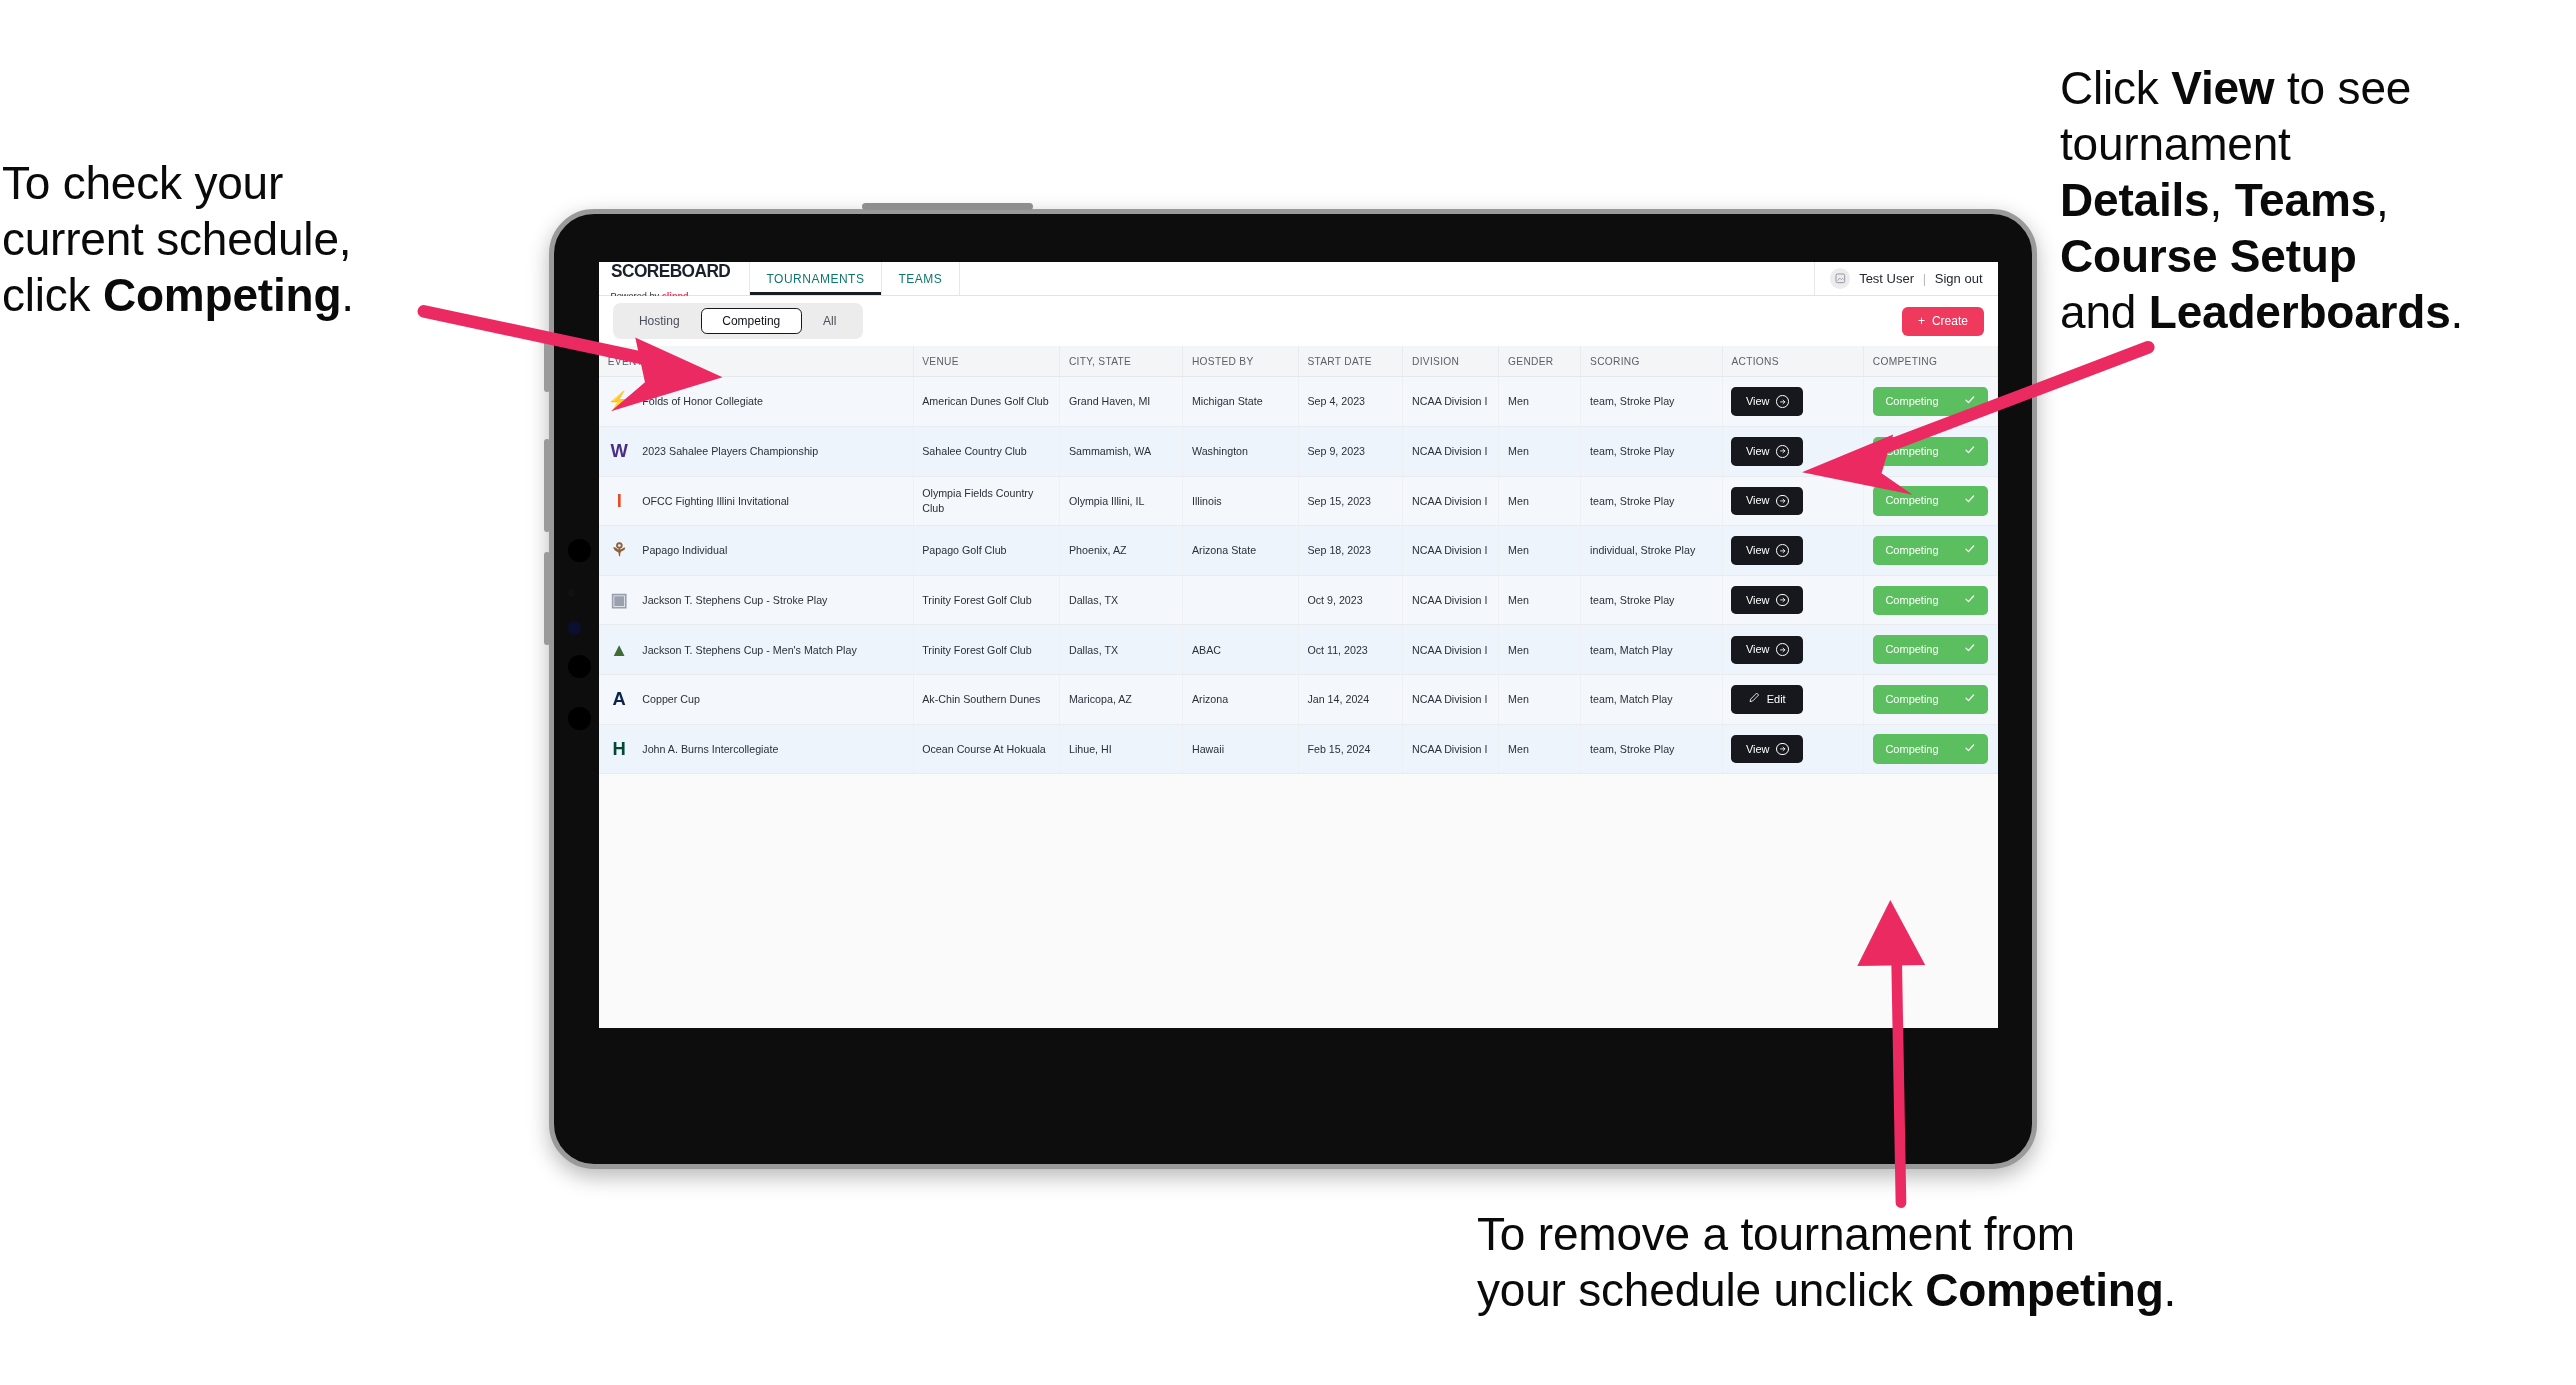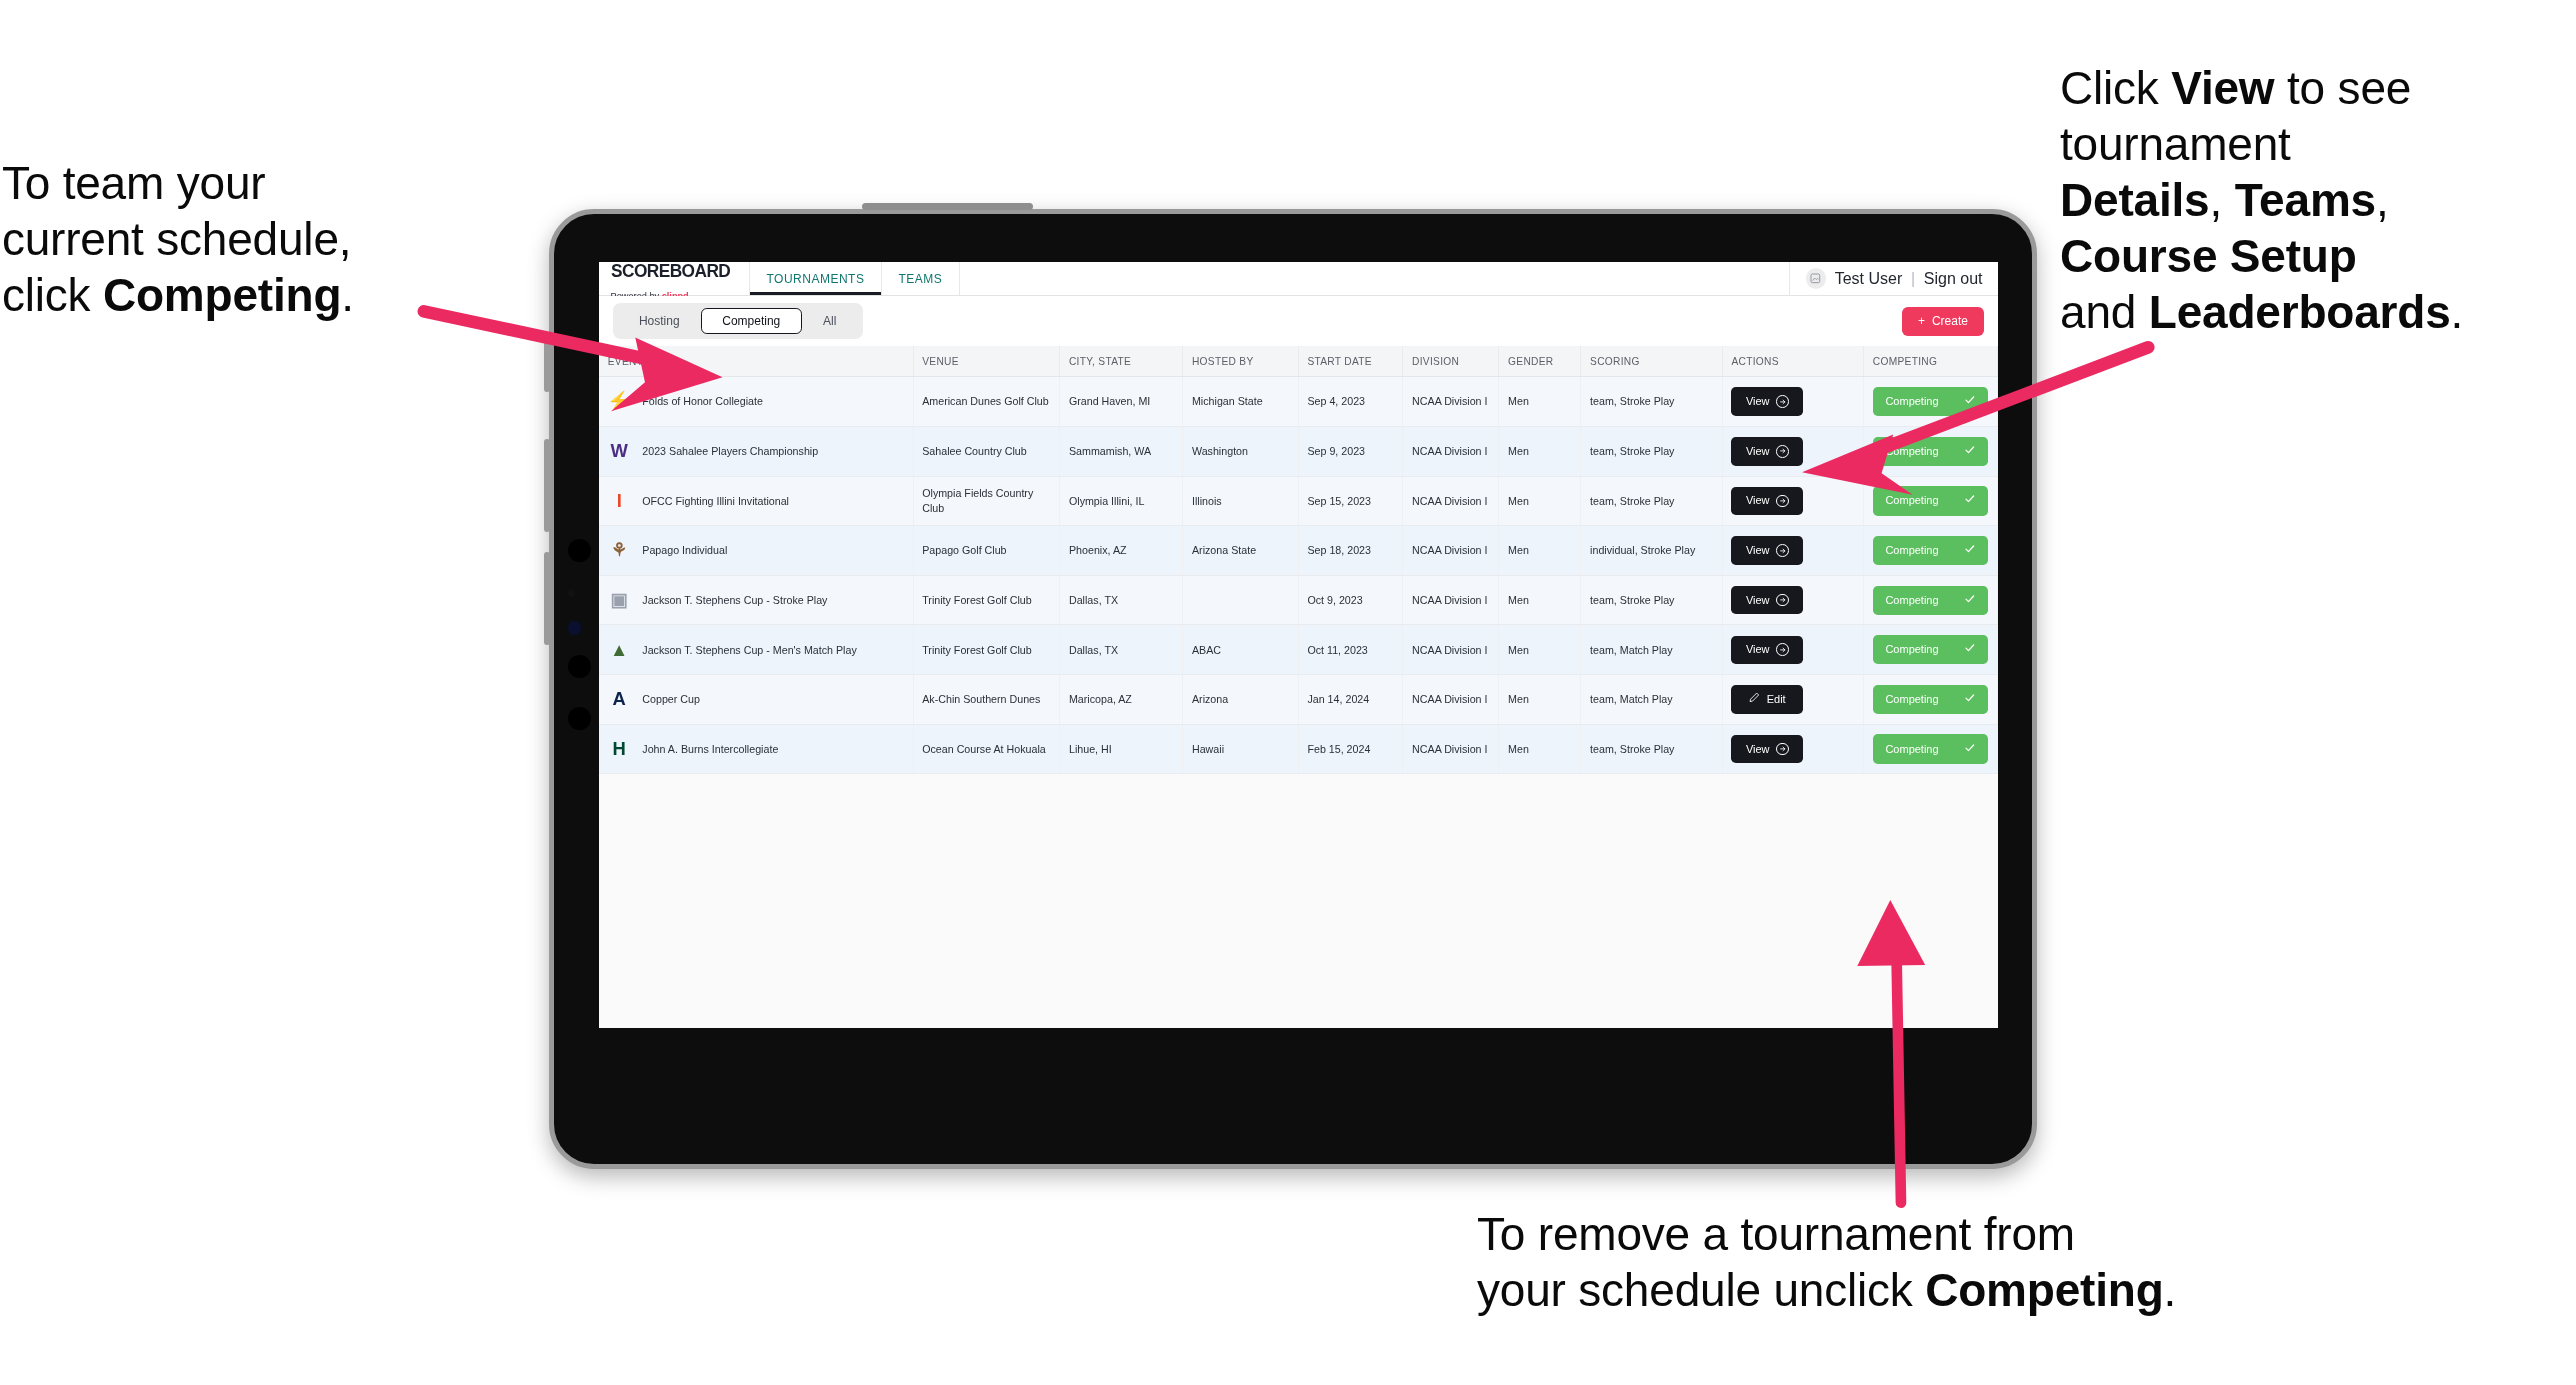--- a/index.html
+++ b/index.html
@@ -81,21 +81,21 @@
 
   .navtab {
     display:flex; align-items:center; padding:0 16.5px;
     font-size:12px; letter-spacing:0.5px; color:#0f766e;
     border-right:1px solid #e8e8e8; cursor:pointer; position:relative;
   }
   .navtab.active::after{
     content:""; position:absolute; left:0; right:0; bottom:0; height:2.9px; background:#171b22;
   }
   #topspacer { flex:1; border-right:1px solid #e8e8e8; }
-  #userbox { display:flex; align-items:center; gap:8.7px; padding:0 15.5px; font-size:16px; color:#23272f; }
+  #userbox { display:flex; align-items:center; gap:8.7px; padding:0 15.5px; font-size:13px; color:#23272f; }
   #avatar {
     width:20.4px; height:20.4px; border-radius:50%; background:#ececec;
     display:flex; align-items:center; justify-content:center; color:#8d92a0; font-size:9.7px;
   }
   #userbox .sep { color:#b9bcc4; }
   #userbox .lnk { cursor:pointer; }
 
   
   #filterrow {
     height: 50px; background:#ffffff; display:flex; align-items:center;
@@ -168,21 +168,21 @@
   col.c-gen  { width: 76px;  }
   col.c-sco  { width: 131px; }
   col.c-act  { width: 131px; }
   col.c-cmp  { width: 124px; }
 </style>
 </head>
 <body>
 
 <div id="stage">
 
-  <div class="anno" id="anno-left"><span>To team your
+  <div class="anno" id="anno-left"><span>To check your
 current schedule,
 click </span><b>Competing</b><span>.</span></div>
 
   <div class="anno" id="anno-right"><span>Click </span><b>View</b><span> to see
 tournament
 </span><b>Details</b><span>, </span><b>Teams</b><span>,
 </span><b>Course Setup</b><span>
 and </span><b>Leaderboards</b><span>.</span></div>
 
   <div class="anno" id="anno-bottom"><span>To remove a tournament from

